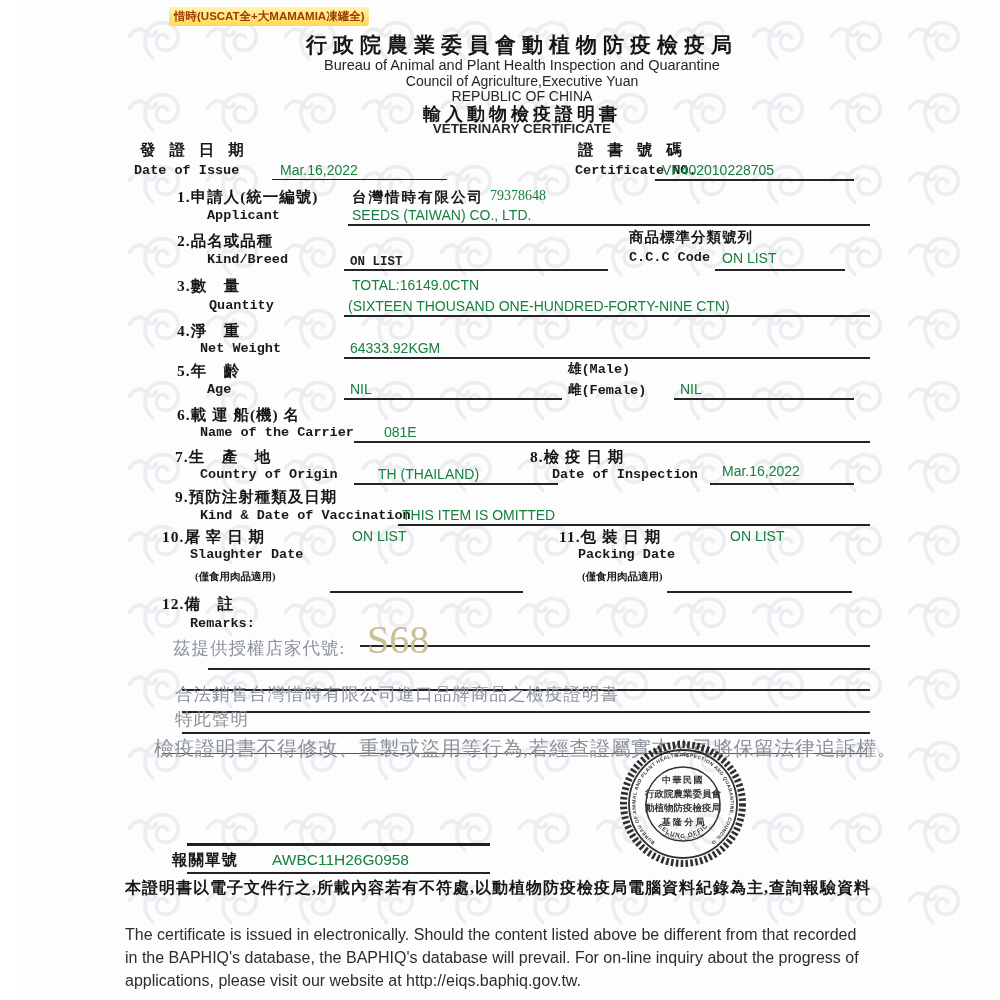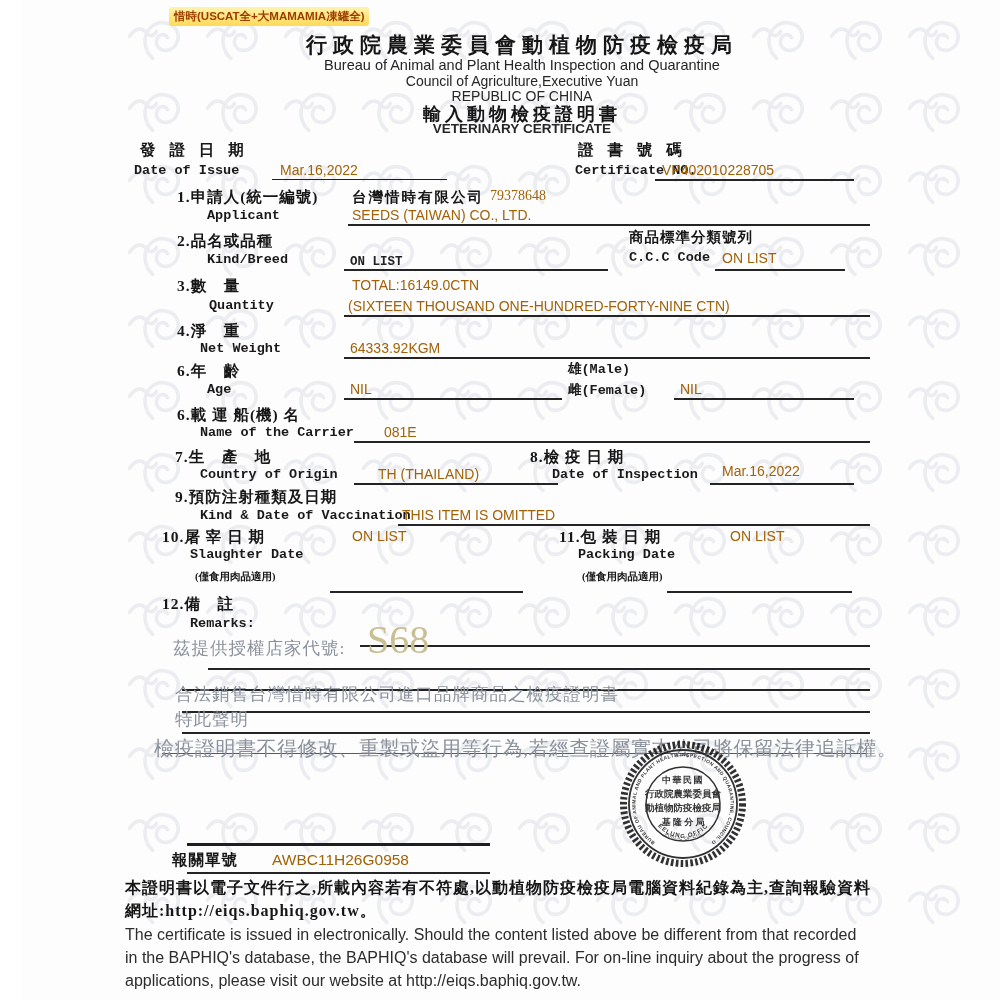--- a/index.html
+++ b/index.html
@@ -5,21 +5,21 @@
   html,body{margin:0;padding:0;background:#ffffff;}
   .page{position:relative;width:1000px;height:1000px;background:#fdfdfe;overflow:hidden;
         font-family:"Liberation Sans",sans-serif;color:#1b1b1b;margin-left:22px;}
   .abs{position:absolute;white-space:nowrap;}
   
   .zh{font-family:"Liberation Serif","DejaVu Serif",serif;font-weight:700;font-size:15.5px;letter-spacing:1px;color:#161616;}
   .zhbig{font-family:"Liberation Serif","DejaVu Serif",serif;font-weight:700;color:#161616;}
   
   .en{font-family:"Liberation Mono","DejaVu Sans Mono",monospace;font-weight:700;font-size:13.5px;color:#191919;}
   
-  .val{font-family:"Liberation Sans",sans-serif;font-size:14px;color:#a16207;}
+  .val{font-family:"Liberation Sans",sans-serif;font-size:14px;color:#15803d;}
   .valmono{font-family:"Liberation Mono","DejaVu Sans Mono",monospace;font-size:12.5px;font-weight:700;color:#222;}
   .sm{font-family:"Liberation Serif","DejaVu Serif",serif;font-weight:700;font-size:10.5px;color:#161616;}
   .hdr-en{font-family:"Liberation Sans",sans-serif;color:#262626;}
   .center{left:50px;width:900px;text-align:center;}
   .ln{position:absolute;border-top:1.7px solid #1f1f1f;height:0;}
   .ln2{position:absolute;border-top:2.2px solid #242424;height:0;}
   .ov{font-family:"Liberation Serif","DejaVu Serif",serif;color:#8b919b;font-size:17.5px;letter-spacing:1px;}
   .tag{background:linear-gradient(180deg,#fff3ae 0%,#ffd957 100%);color:#9c3d00;
        font-family:"Liberation Sans",sans-serif;font-weight:700;font-size:11.5px;
        padding:2px 5px;border-radius:3px;letter-spacing:0;}
@@ -649,21 +649,21 @@
   <div class="abs val" style="left:330px;top:277px;">TOTAL:16149.0CTN</div>
   <div class="abs en" style="left:187px;top:298px;">Quantity</div>
   <div class="abs val" style="left:326px;top:298px;">(SIXTEEN THOUSAND ONE-HUNDRED-FORTY-NINE CTN)</div>
   <div class="ln2" style="left:322px;top:315px;width:526px;"></div>
 
   <div class="abs zh" style="left:155px;top:321px;">4.淨　重</div>
   <div class="abs en" style="left:178px;top:341px;">Net Weight</div>
   <div class="abs val" style="left:328px;top:340px;">64333.92KGM</div>
   <div class="ln2" style="left:322px;top:357px;width:526px;"></div>
 
-  <div class="abs zh" style="left:155px;top:361px;">6.年　齡</div>
+  <div class="abs zh" style="left:155px;top:361px;">5.年　齡</div>
   <div class="abs en" style="left:546px;top:360px;">雄(Male)</div>
   <div class="abs en" style="left:185px;top:382px;">Age</div>
   <div class="abs val" style="left:328px;top:381px;">NIL</div>
   <div class="ln2" style="left:322px;top:398px;width:218px;"></div>
   <div class="abs en" style="left:546px;top:381px;">雌(Female)</div>
   <div class="abs val" style="left:658px;top:381px;">NIL</div>
   <div class="ln2" style="left:652px;top:398px;width:180px;"></div>
 
   <div class="abs zh" style="left:155px;top:405px;">6.載 運 船(機) 名</div>
   <div class="abs en" style="left:178px;top:425px;">Name of the Carrier</div>
@@ -734,18 +734,17 @@
       <textPath href="#rocPath" startOffset="50%" text-anchor="middle">REPUBLIC OF CHINA</textPath>
     </text>
   </svg>
 
   <div class="ln" style="left:165px;top:843px;width:303px;border-top-width:3px;"></div>
   <div class="abs zh" style="left:150px;top:850px;font-size:15.5px;">報關單號</div>
   <div class="abs val" style="left:250px;top:851px;font-size:15.5px;">AWBC11H26G0958</div>
   <div class="ln2" style="left:165px;top:872px;width:303px;"></div>
 
   <div class="abs ftzh" style="left:103px;top:878px;">本證明書以電子文件行之,所載內容若有不符處,以動植物防疫檢疫局電腦資料紀錄為主,查詢報驗資料</div>
-  <div class="abs ftzh" style="left:103px;top:901px;">網址:http://eiqs.baphiq.gov.tw。</div>
   <div class="abs ften" style="left:103px;top:926px;">The certificate is issued in electronically. Should the content listed above be different from that recorded</div>
   <div class="abs ften" style="left:103px;top:949px;">in the BAPHIQ's database, the BAPHIQ's database will prevail. For on-line inquiry about the progress of</div>
   <div class="abs ften" style="left:103px;top:972px;">applications, please visit our website at http://eiqs.baphiq.gov.tw.</div>
 
 </div>
 
 </body></html>

